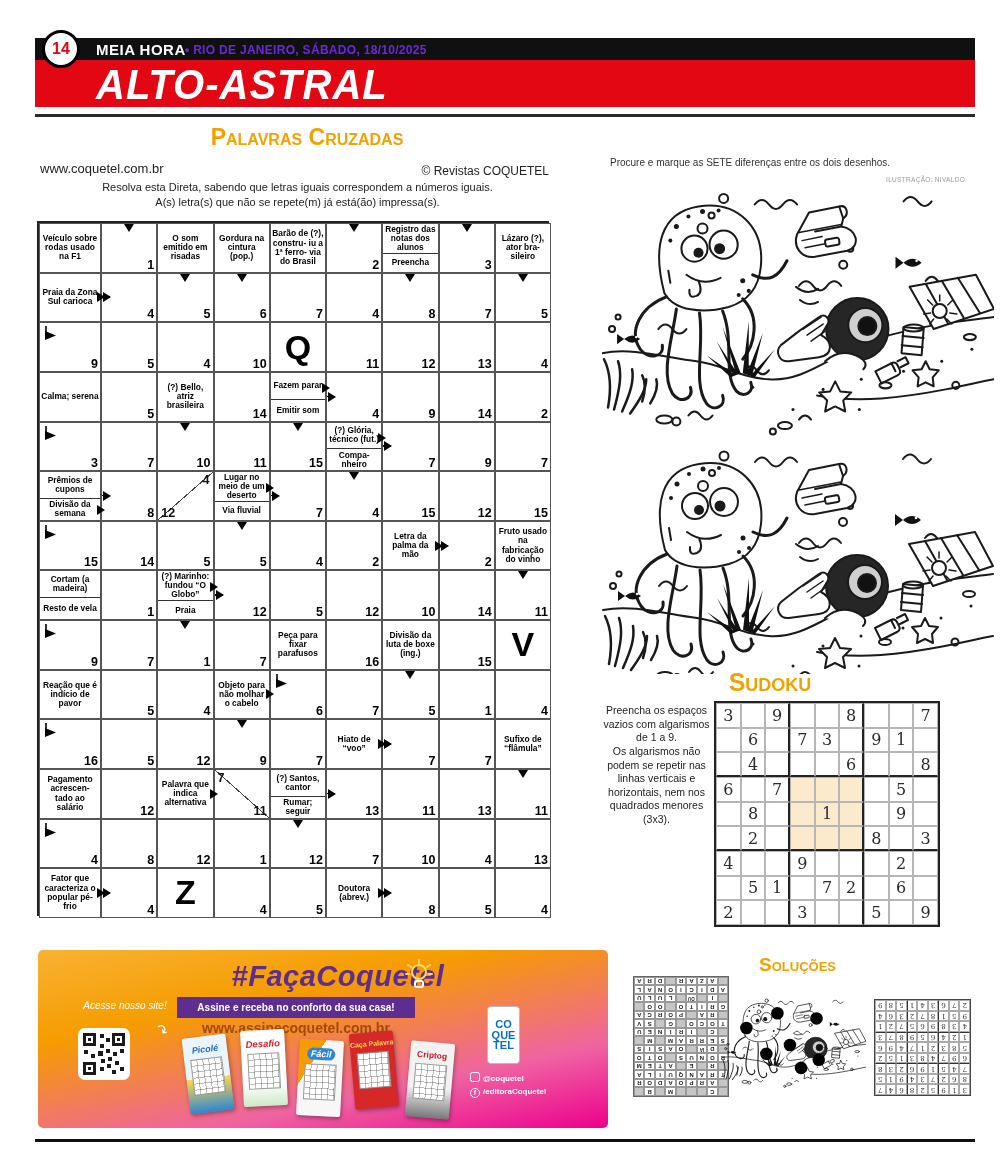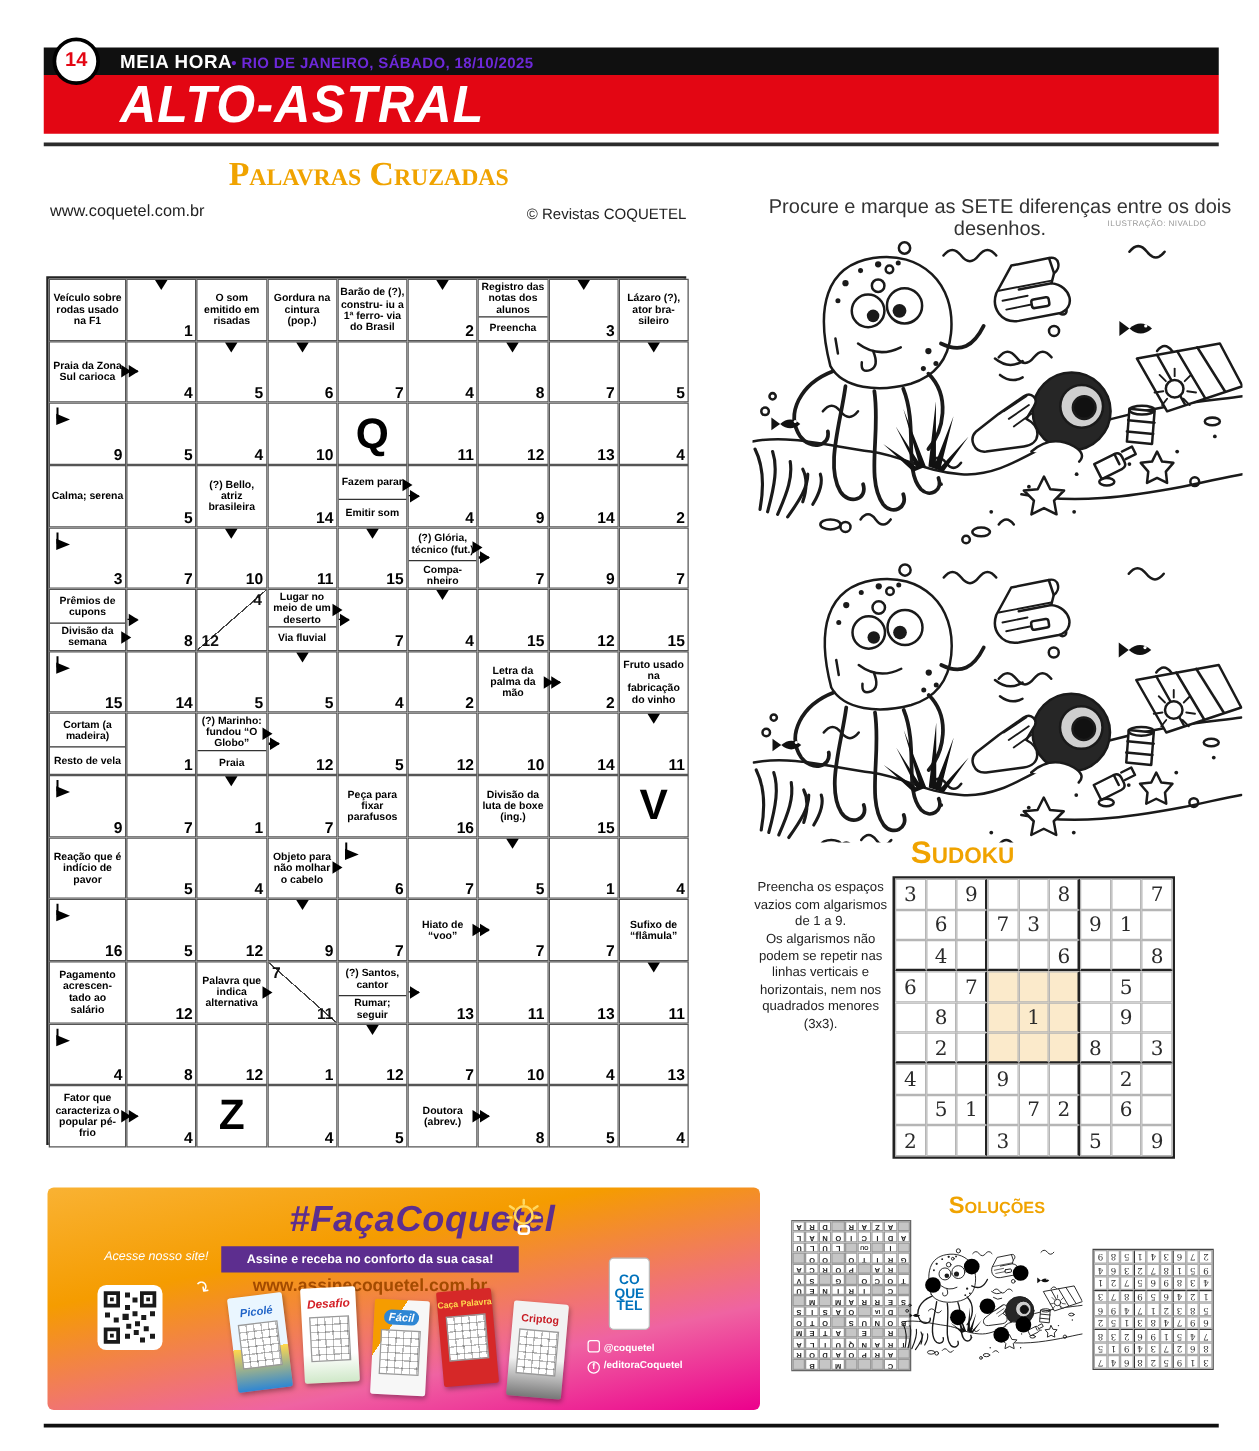--- a/index.html
+++ b/index.html
@@ -14,29 +14,29 @@
   .brand{position:absolute;left:96px;top:41px;color:#fff;font-weight:bold;font-size:15px;letter-spacing:.5px;}
   .dateline{position:absolute;left:185px;top:43px;color:#6d28d9;font-weight:bold;font-size:12px;letter-spacing:.3px;}
   .redbar{position:absolute;left:35px;top:60px;width:940px;height:47px;background:#e30613;}
   .section-title{position:absolute;left:96px;top:62px;color:#fff;font-style:italic;font-weight:900;
                  font-size:40px;letter-spacing:1px;transform:scaleY(1.05);}
   .hrule{position:absolute;left:35px;top:114px;width:940px;height:3px;background:#2b2b2b;}
   .brule{position:absolute;left:35px;top:1139px;width:940px;height:3px;background:#101010;}
 
   
   .otitle{position:absolute;color:#f0a300;font-weight:bold;font-variant:small-caps;text-align:center;}
-  #xw-title{left:60px;top:124px;width:470px;font-size:27px;font-family:Liberation Serif, serif;}
+  #xw-title{left:72px;top:124px;width:470px;font-size:23px;}
   #err-title{left:610px;top:124px;width:380px;font-size:27px;}
   #sud-title{left:660px;top:668px;width:220px;font-size:25px;}
   #sol-title{left:700px;top:954px;width:195px;font-size:19px;}
 
   .xw-site{position:absolute;left:40px;top:161px;font-size:13px;color:#222;}
   .xw-copy{position:absolute;left:409px;top:164px;width:140px;font-size:12px;color:#222;text-align:right;}
   .xw-instr{position:absolute;left:60px;top:180px;width:475px;text-align:center;font-size:11px;line-height:1.35;color:#222;}
-  .err-instr{position:absolute;left:610px;top:157px;width:380px;text-align:center;font-size:16px;color:#333;}
+  .err-instr{position:absolute;left:610px;top:157px;width:380px;font-size:10px;color:#333;}
   .err-credit{position:absolute;left:820px;top:176px;width:145px;text-align:right;font-size:6.5px;color:#999;letter-spacing:.3px;}
 
   
   #xw-grid{position:absolute;left:37px;top:221px;width:512px;height:695px;background:#fff;
            display:grid;grid-template-columns:62px repeat(8,56.25px);grid-template-rows:repeat(14,49.64px);
            border:2px solid #222;box-sizing:border-box;}
   .cell{position:relative;border:0.5px solid #555;box-sizing:border-box;background:#fff;}
   .cell .num{position:absolute;right:2px;bottom:0px;font-weight:bold;font-size:12.5px;color:#000;}
   .clue{display:flex;align-items:center;justify-content:center;text-align:center;
         font-weight:bold;font-size:8.4px;line-height:1.1;padding:1px;color:#000;}
@@ -136,20 +136,24 @@
   <div class="pagenum">14</div>
   <div class="brand">MEIA HORA</div>
   <div class="dateline">• RIO DE JANEIRO, SÁBADO, 18/10/2025</div>
   <div class="redbar"></div>
   <div class="section-title">ALTO-ASTRAL</div>
   <div class="hrule"></div>
 
   <div class="otitle" id="xw-title">Palavras Cruzadas</div>
   <div class="xw-site">www.coquetel.com.br</div>
   <div class="xw-copy">© Revistas COQUETEL</div>
+  <div class="xw-instr">
+    <span>Resolva esta Direta, sabendo que letras iguais correspondem a números iguais.</span><br>
+    <span>A(s) letra(s) que não se repete(m) já está(ão) impressa(s).</span>
+  </div>
 
   <div id="xw-grid">
       <div class="cell clue">
         <span>Veículo sobre rodas usado na F1</span>
       </div>
       <div class="cell">
         <span class="num">1</span>
         <div class="ar-d"></div>
       </div>
       <div class="cell clue">

